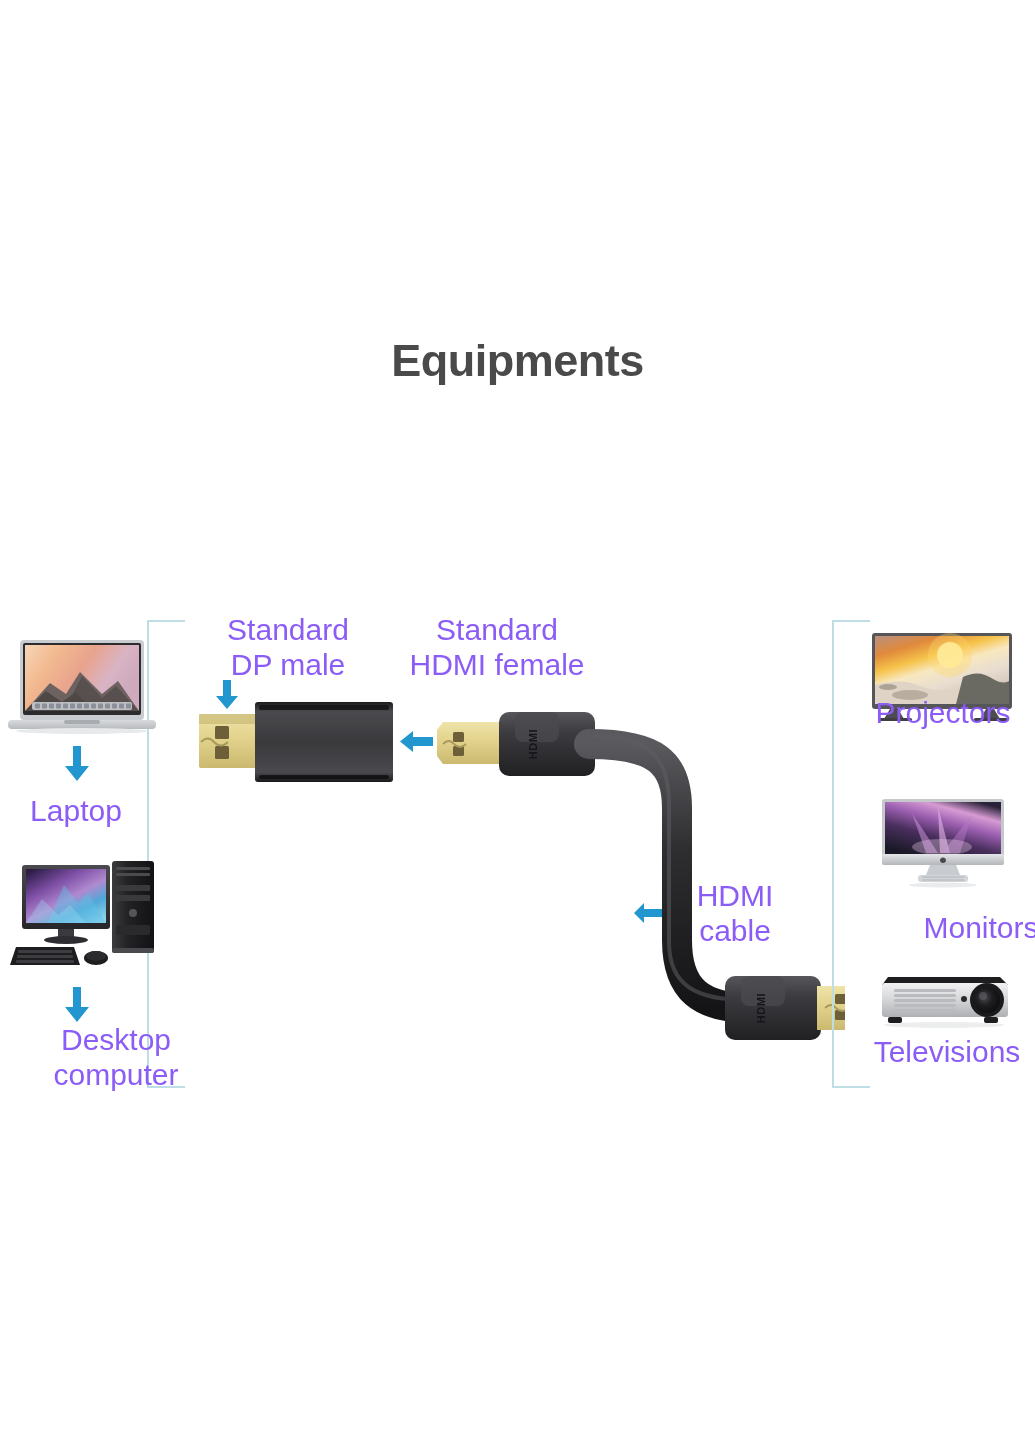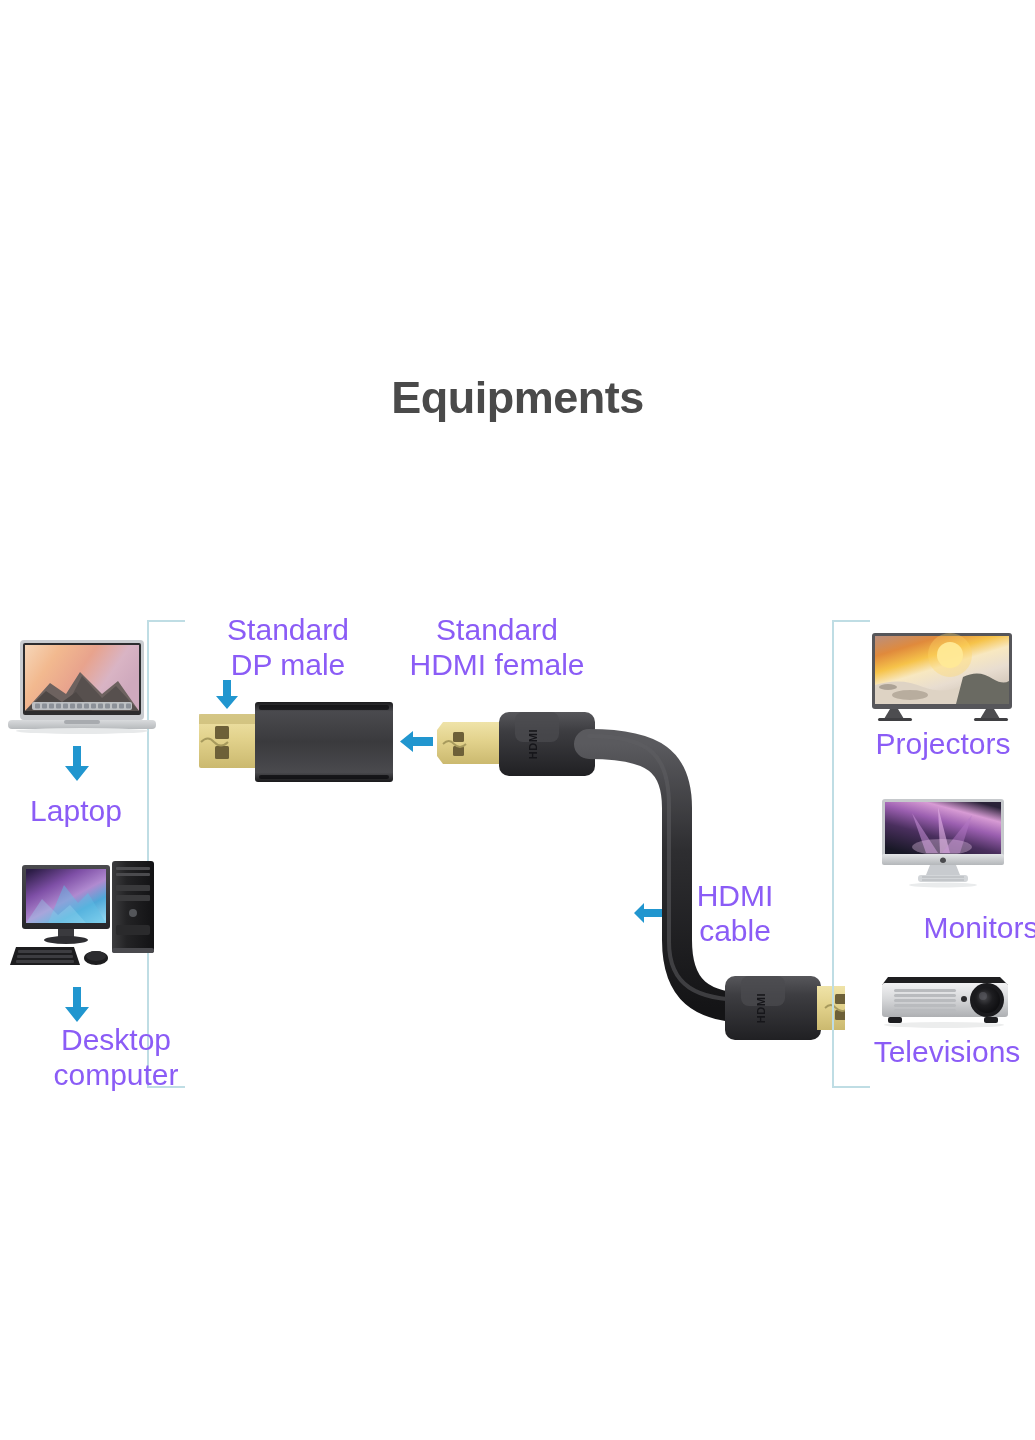--- a/index.html
+++ b/index.html
@@ -23,21 +23,21 @@
     top: 332px;
     width: 1035px;
     text-align: center;
     font-size: 45px;
     font-weight: bold;
     line-height: 1.28;
     letter-spacing: -0.5px;
     color: #4a4a4a;
   }
   .title .l1 { display: block; }
-  .title .l2 { display: block; margin-top: 37px; }
+  .title .l2 { display: block; }
 
   
   .lbl {
     position: absolute;
     text-align: center;
     color: #8b5cf6;
     font-size: 30px;
     line-height: 1.18;
     white-space: pre-line;
   }
@@ -314,21 +314,21 @@
     <ellipse cx="42" cy="66" rx="18" ry="5" fill="#a89d8f" opacity="0.7"></ellipse>
     <ellipse cx="20" cy="58" rx="9" ry="3" fill="#8b8276" opacity="0.6"></ellipse>
 
     <path d="M22 80 L16 90 H36 L30 80 Z" fill="#4d4d50"></path>
     <path d="M118 80 L112 90 H132 L126 80 Z" fill="#4d4d50"></path>
     <rect x="10" y="89" width="34" height="3" rx="1.5" fill="#3f3f42"></rect>
     <rect x="106" y="89" width="34" height="3" rx="1.5" fill="#3f3f42"></rect>
   </svg>
 </div>
 
-<div class="lbl" style="left:858px; top:726px; width:170px;">Projectors</div>
+<div class="lbl" style="left:858px; top:695px; width:170px;">Projectors</div>
 
 <div class="device" style="left:876px; top:795px; width:134px; height:94px;">
   <svg width="134" height="94" viewBox="0 0 134 94">
     <defs>
       <linearGradient id="aurora" x1="0.2" y1="1" x2="0.8" y2="0">
         <stop offset="0%" stop-color="#181826"></stop>
         <stop offset="35%" stop-color="#4a2f5e"></stop>
         <stop offset="60%" stop-color="#9b5fb0"></stop>
         <stop offset="80%" stop-color="#d79bd4"></stop>
         <stop offset="100%" stop-color="#2a2238"></stop>

